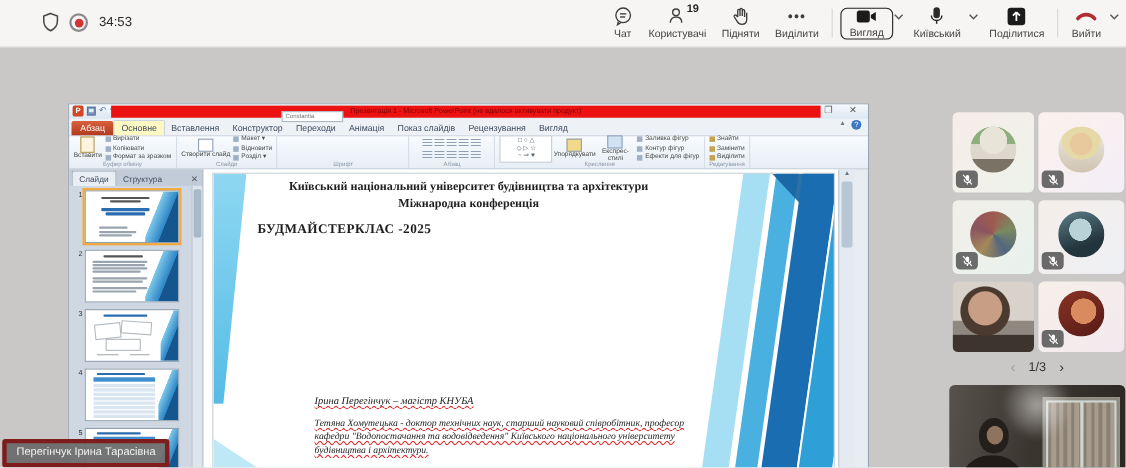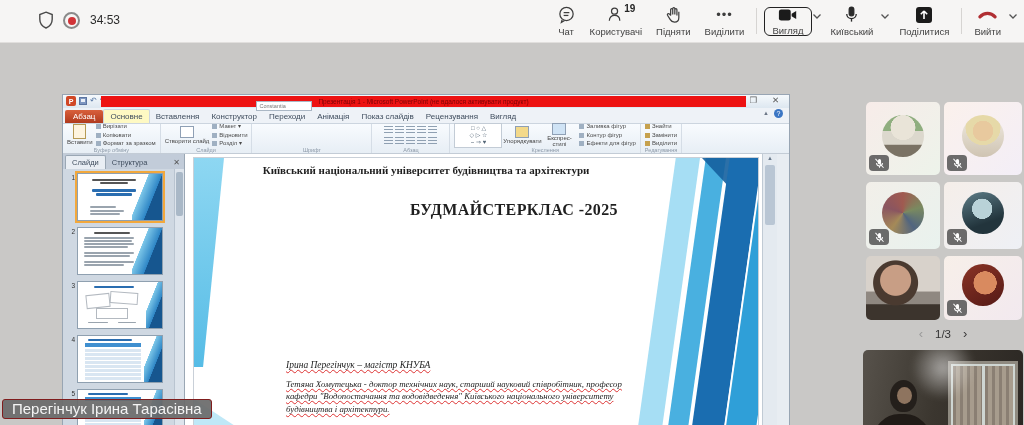--- a/index.html
+++ b/index.html
@@ -95,28 +95,28 @@
   .strip{position:absolute;top:-30px;bottom:-30px;transform:rotate(8deg);}
   .sA{right:78px;width:24px;background:#a6def4;}
   .sB{right:52px;width:20px;background:#49b0e0;}
   .sC{right:16px;width:32px;background:#1a6db0;}
   .sD{right:-16px;width:30px;background:#2f9fd8;}
   .sW1{right:48px;width:3px;background:#fff;}
   .sW2{right:13px;width:3px;background:#fff;}
   .corner{position:absolute;right:0;top:0;width:80px;height:60px;background:#15609f;clip-path:polygon(30% 0,100% 0,100% 100%);opacity:.9;}
 
   .sorg{position:absolute;left:40px;right:140px;text-align:center;font-family:"Liberation Serif",serif;font-weight:bold;font-size:11px;color:#1f1f1f;}
-  .sconf{position:absolute;left:40px;right:140px;text-align:right;font-family:"Liberation Serif",serif;font-weight:bold;font-size:16px;color:#1f1f1f;letter-spacing:.4px;}
+  .sconf{position:absolute;left:40px;right:140px;text-align:left;font-family:"Liberation Serif",serif;font-weight:bold;font-size:12px;color:#1f1f1f;letter-spacing:.4px;}
   .stitle{position:absolute;left:58px;right:80px;top:80px;text-align:center;font-family:"Liberation Serif",serif;font-weight:bold;font-size:17px;line-height:1.55;color:#1d5a9e;}
   .auth1{position:absolute;left:92px;top:202px;font-family:"Liberation Serif",serif;font-style:italic;font-size:9.5px;color:#222;}
   .auth2{position:absolute;left:92px;top:220px;width:345px;font-family:"Liberation Serif",serif;font-style:italic;font-size:8.8px;color:#222;line-height:1.4;}
   .wavy{text-decoration:underline wavy #d33;text-decoration-thickness:1px;text-decoration-skip-ink:none;}
 
   
-  .ptool{position:absolute;left:2px;top:399px;height:18px;background:rgba(106,106,106,.93);border:1px solid #7f1d1d;border-radius:3px;color:#f4f4f4;font-size:15px;line-height:17px;padding:0 9px;z-index:60;white-space:nowrap;}
+  .ptool{position:absolute;left:2px;top:399px;height:18px;background:rgba(106,106,106,.93);border:4px solid #7f1d1d;border-radius:3px;color:#f4f4f4;font-size:10px;line-height:17px;padding:0 9px;z-index:60;white-space:nowrap;}
 
   
   .ppanel{position:absolute;left:862px;top:56px;right:0;bottom:0;}
   .tile{position:absolute;border-radius:5px;overflow:hidden;}
   .t1{left:4px;top:4px;width:74px;height:73px;background:linear-gradient(135deg,#f7ece9,#edf3ea);}
   .t2{left:82px;top:4px;width:78px;height:73px;background:linear-gradient(135deg,#fbf1ec,#f3eef7);}
   .t3{left:4px;top:84px;width:74px;height:67px;background:linear-gradient(135deg,#f2efe9,#e9f2ee);}
   .t4{left:82px;top:84px;width:78px;height:67px;background:linear-gradient(135deg,#f5eee9,#eef0f5);}
   .t5{left:4px;top:158px;width:74px;height:64px;}
   .t6{left:82px;top:158px;width:78px;height:64px;background:linear-gradient(135deg,#f7efe9,#f2e9ef);}
@@ -465,20 +465,21 @@
           <div class="decoR">
             <div class="strip sA"></div>
             <div class="strip sW1"></div>
             <div class="strip sB"></div>
             <div class="corner"></div>
             <div class="strip sC"></div>
             <div class="strip sW2"></div>
             <div class="strip sD"></div>
           </div>
           <div class="sorg" style="top:6px;">Київський національний університет будівництва та архітектури</div>
+          <div class="sorg" style="top:21px;">Міжнародна конференція</div>
           <div class="sconf" style="top:43px;">БУДМАЙСТЕРКЛАС -2025</div>
           <div class="auth1"><span class="wavy">Ірина Перегінчук – магістр КНУБА</span></div>
           <div class="auth2"><span class="wavy">Тетяна Хомутецька - доктор технічних наук, старший науковий співробітник, професор  кафедри  "Водопостачання та водовідведення" Київського національного університету будівництва і архітектури.</span></div>
         </div>
       </div>
 
       <div class="escroll">
         <div class="sarrow">▲</div>
         <div class="ethumb"></div>
 

